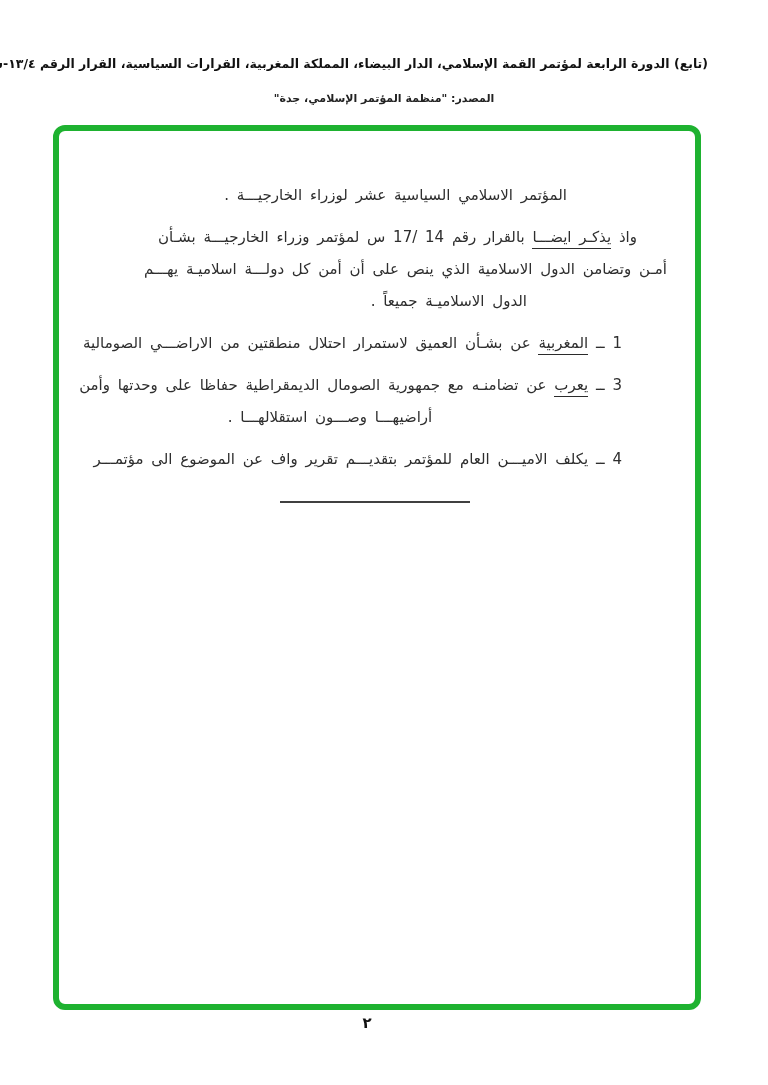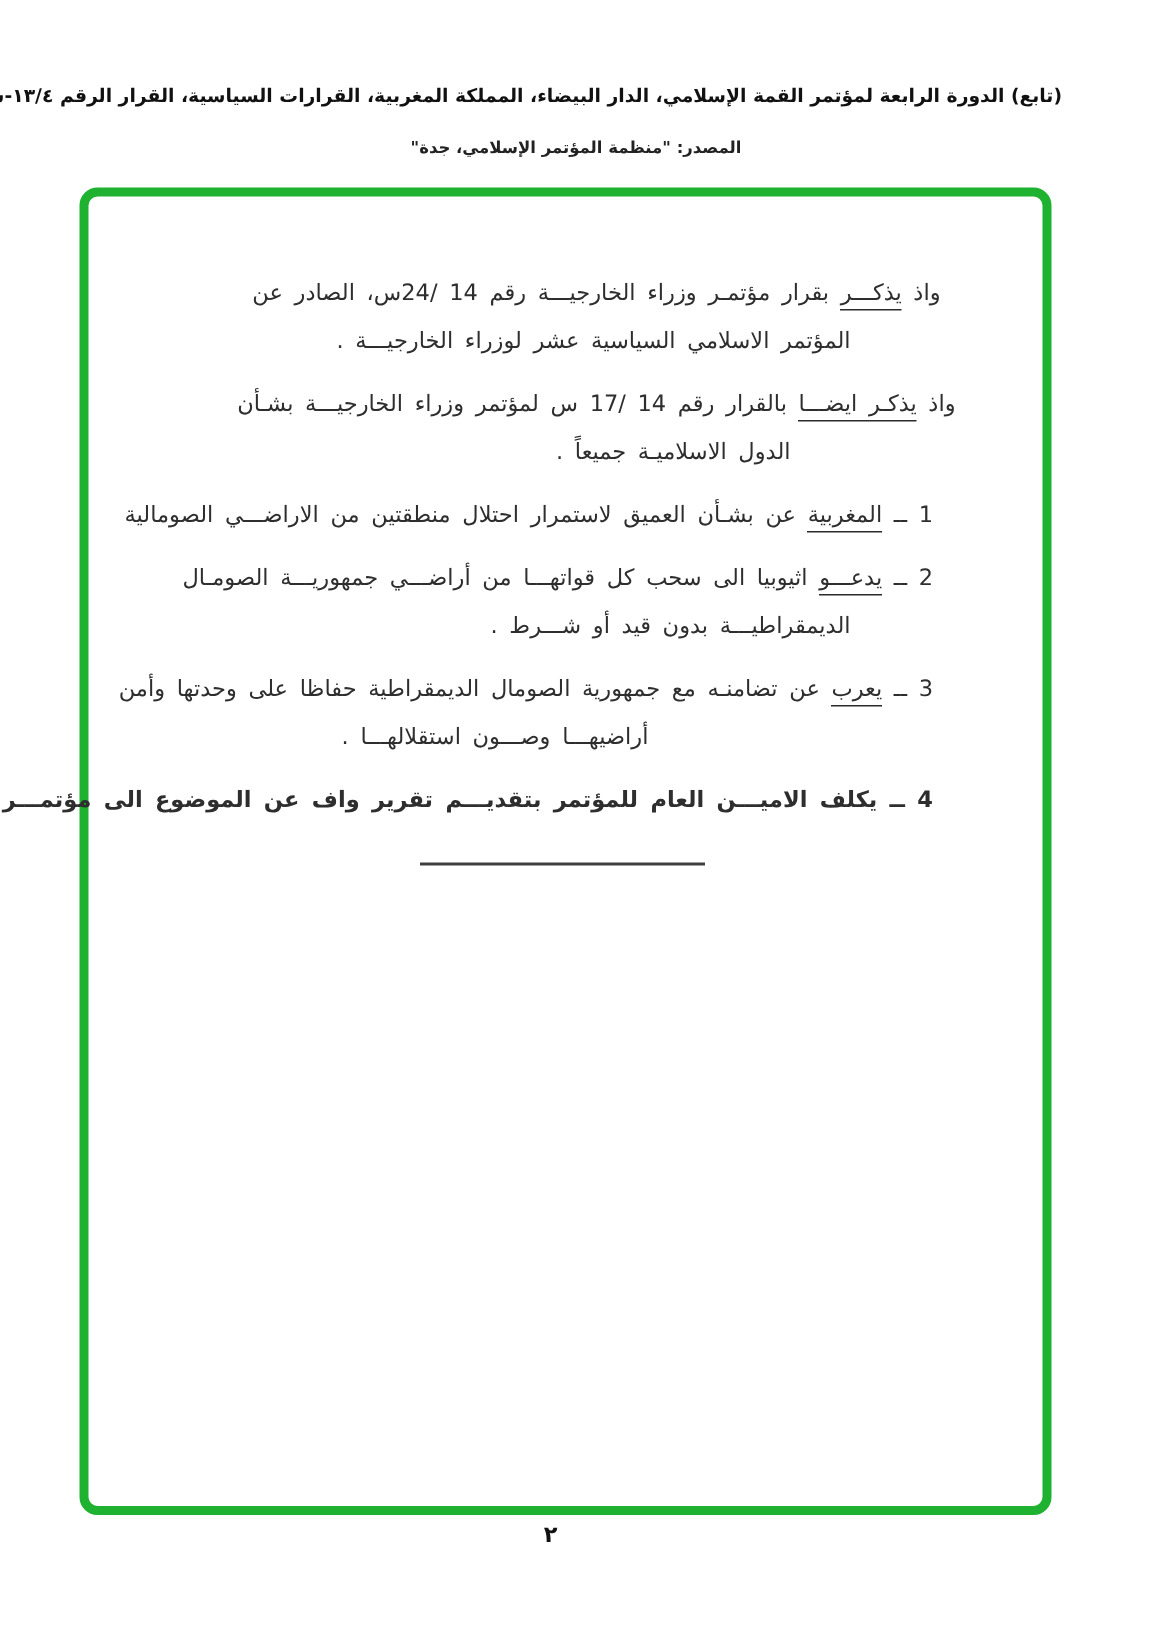--- a/index.html
+++ b/index.html
@@ -66,37 +66,33 @@
 
 <div class="hdr1">(تابع) الدورة الرابعة لمؤتمر القمة الإسلامي، الدار البيضاء، المملكة المغربية، القرارات السياسية، القرار الرقم ⁦١٣/٤⁩-س (ق.أ)</div>
 
 <div class="hdr2">المصدر:  "منظمة المؤتمر الإسلامي، جدة"</div>
 
 <div class="green-box"></div>
 
 <div class="doc-body">
 
   <div class="para">
-      <div class="line" style="padding-right: 40px;"><span>واذ </span><span class="u">يذكـــر</span><span> بقرار مؤتمـر وزراء الخارجيـــة رقم ⁦24/ 14⁩س، الصادر عن</span></div>
       <div class="line" style="padding-right: 100px;"><span>المؤتمر الاسلامي السياسية عشر لوزراء الخارجيـــة .</span></div>
     </div>
     <div class="para">
       <div class="line" style="padding-right: 30px;"><span>واذ </span><span class="u">يذكـر ايضـــا</span><span> بالقرار رقم ⁦17/ 14⁩ س لمؤتمر وزراء الخارجيـــة بشـأن</span></div>
+      <div class="line" style="padding-right: 0px;"><span>أمـن وتضامن الدول الاسلامية الذي ينص على أن أمن كل دولـــة اسلاميـة يهـــم</span></div>
       <div class="line" style="padding-right: 140px;"><span>الدول الاسلاميـة جميعاً .</span></div>
     </div>
     <div class="para">
       <div class="line" style="padding-right: 45px;"><span>1 ــ </span><span class="u">المغربية</span><span> عن بشـأن العميق لاستمرار احتلال منطقتين من الاراضـــي الصومالية</span></div>
     </div>
     <div class="para">
-      <div class="line" style="padding-right: 45px;"><span>2 ــ </span><span class="u">يدعـــو</span><span> اثيوبيا الى سحب كل قواتهـــا من أراضـــي جمهوريـــة الصومـال</span></div>
-      <div class="line" style="padding-right: 100px;"><span>الديمقراطيـــة بدون قيد أو شـــرط .</span></div>
-    </div>
-    <div class="para">
       <div class="line" style="padding-right: 45px;"><span>3 ــ </span><span class="u">يعرب</span><span> عن تضامنـه مع جمهورية الصومال الديمقراطية حفاظا على وحدتها وأمن</span></div>
       <div class="line" style="padding-right: 100px; text-align: center;"><span>أراضيهـــا وصـــون استقلالهـــا .</span></div>
     </div>
     <div class="para">
-      <div class="line" style="padding-right: 45px; font-weight: bold;"><span>4 ــ يكلف الاميـــن العام للمؤتمر بتقديـــم تقرير واف عن الموضوع الى مؤتمـــر</span></div>
+      <div class="line" style="padding-right: 45px;"><span>4 ــ يكلف الاميـــن العام للمؤتمر بتقديـــم تقرير واف عن الموضوع الى مؤتمـــر</span></div>
     </div>
     <hr class="divider">
 </div>
 
 <div class="page-num">٢</div>
 
 </body></html>

